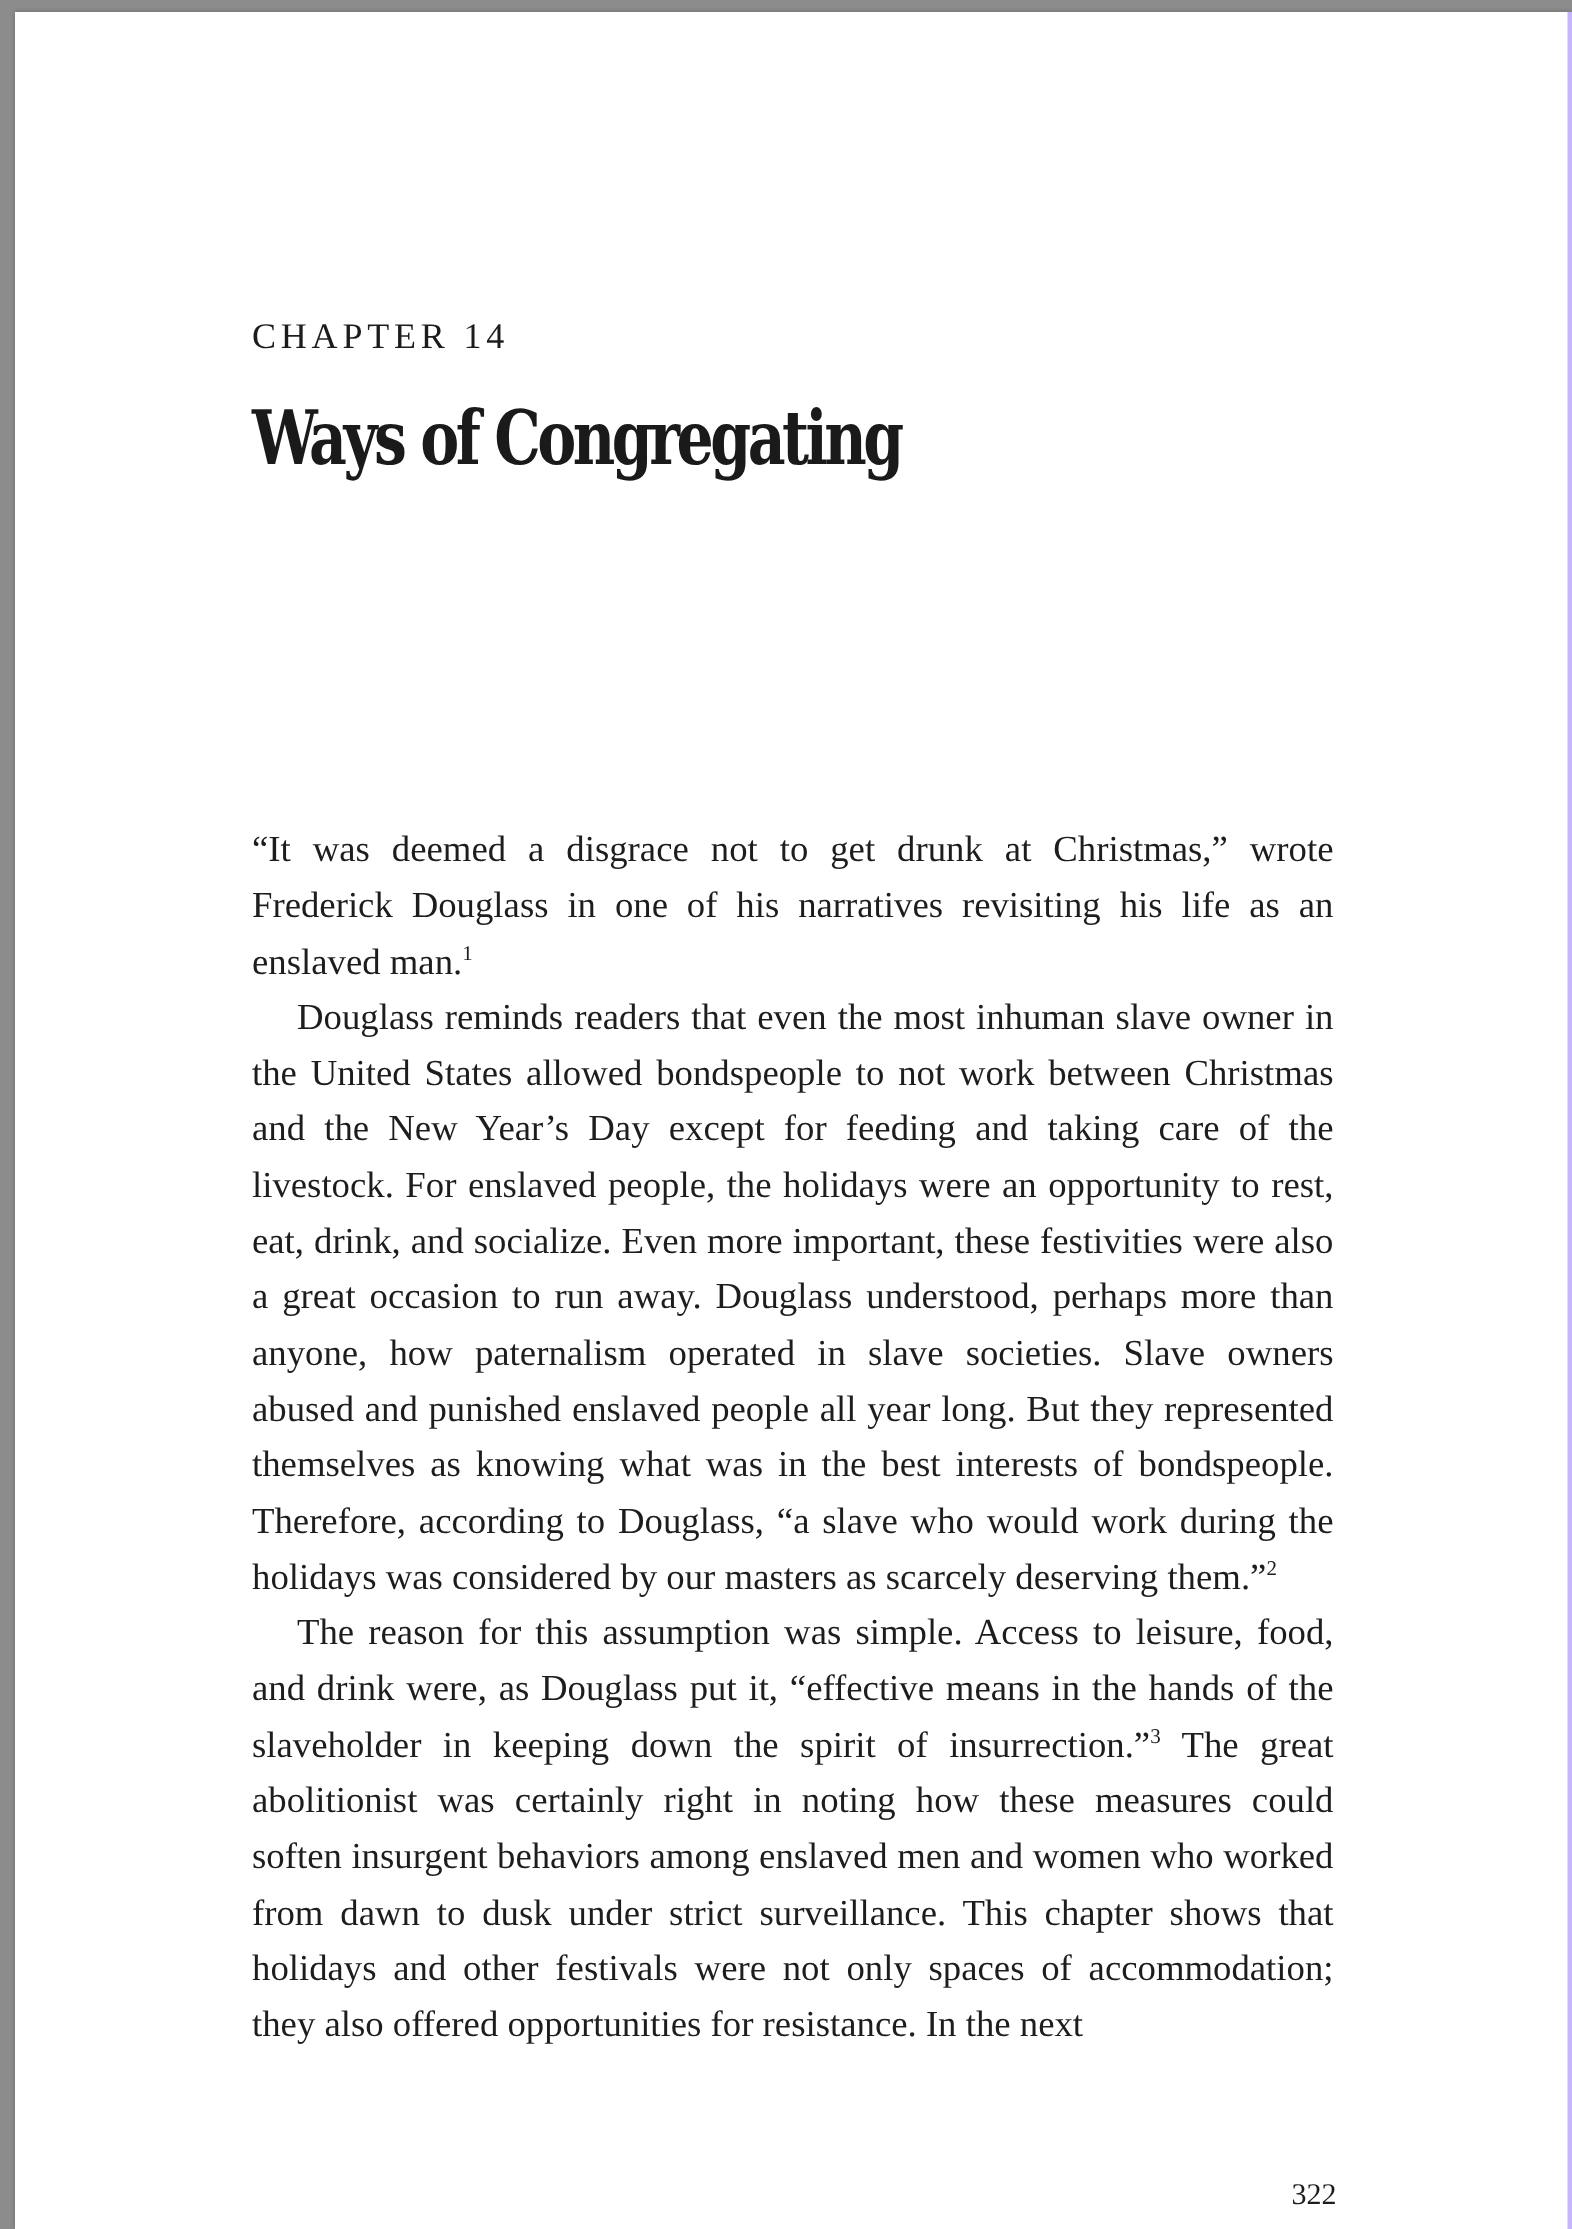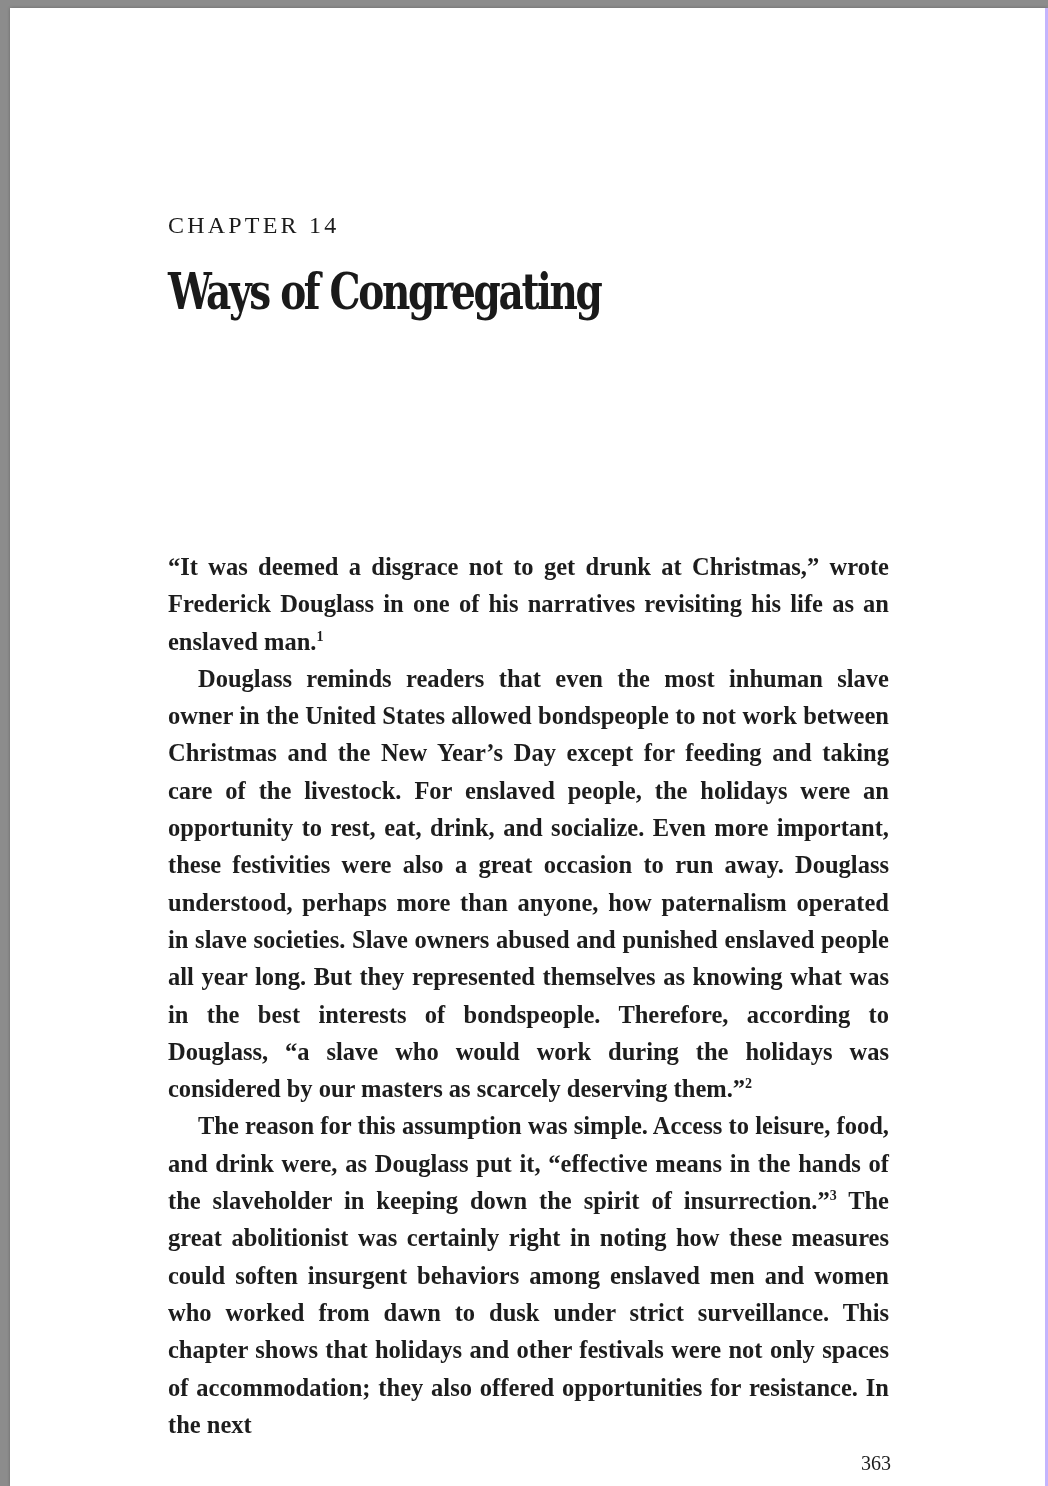--- a/index.html
+++ b/index.html
@@ -25,21 +25,21 @@
     font-weight: bold; font-size: 50px; color: #1a1a1a;
     letter-spacing: -3px; transform: scaleX(0.78); transform-origin: left top;
     white-space: nowrap; line-height: 68px;
   }
   .body-text {
     position: absolute; left: 158px; top: 540px; width: 721px;
     font-family: "Liberation Serif", "DejaVu Serif", serif;
     font-size: 24.5px; line-height: 37.3px; color: #1d1d1d;
     text-align: justify;
   }
-  .body-text p { margin: 0; text-indent: 30px; hyphens: manual; font-weight: bold; }
+  .body-text p { margin: 0; text-indent: 30px; hyphens: manual; }
   .body-text p.first { text-indent: 0; }
   .body-text sup { font-size: 14px; line-height: 0; vertical-align: 9px; }
   .page-number {
     position: absolute; left: 851px; top: 1444px;
     font-family: "Liberation Serif", "DejaVu Serif", serif;
     font-size: 20px; color: #1d1d1d;
   }
 </style>
 </head>
 <body>
@@ -47,14 +47,14 @@
 <div class="page">
   <div class="chapter-label">Chapter 14</div>
   <div class="chapter-title">Ways of Congregating</div>
 
   <div class="body-text">
     <p class="first"><span>“It was deemed a disgrace not to get drunk at Christmas,” wrote Frederick Douglass in one of his narratives revisiting his life as an enslaved man.</span><sup>1</sup></p>
     <p><span>Douglass reminds readers that even the most inhuman slave owner in the United States allowed bondspeople to not work between Christmas and the New Year’s Day except for feeding and taking care of the livestock. For enslaved people, the holidays were an opportunity to rest, eat, drink, and socialize. Even more important, these festivities were also a great occasion to run away. Douglass understood, perhaps more than anyone, how paternalism operated in slave societies. Slave owners abused and punished enslaved people all year long. But they represented themselves as knowing what was in the best interests of bondspeople. Therefore, according to Douglass, “a slave who would work during the holidays was considered by our masters as scarcely deserving them.”</span><sup>2</sup></p>
     <p><span>The reason for this assumption was simple. Access to leisure, food, and drink were, as Douglass put it, “effective means in the hands of the slaveholder in keeping down the spirit of insurrection.”</span><sup>3</sup><span> The great abolitionist was certainly right in noting how these measures could soften insurgent behaviors among enslaved men and women who worked from dawn to dusk under strict surveillance. This chapter shows that holidays and other festivals were not only spaces of accom­modation; they also offered opportunities for resistance. In the next</span></p>
   </div>
 
-  <div class="page-number">363</div>
+  <div class="page-number">322</div>
 </div>
 
 </body></html>

